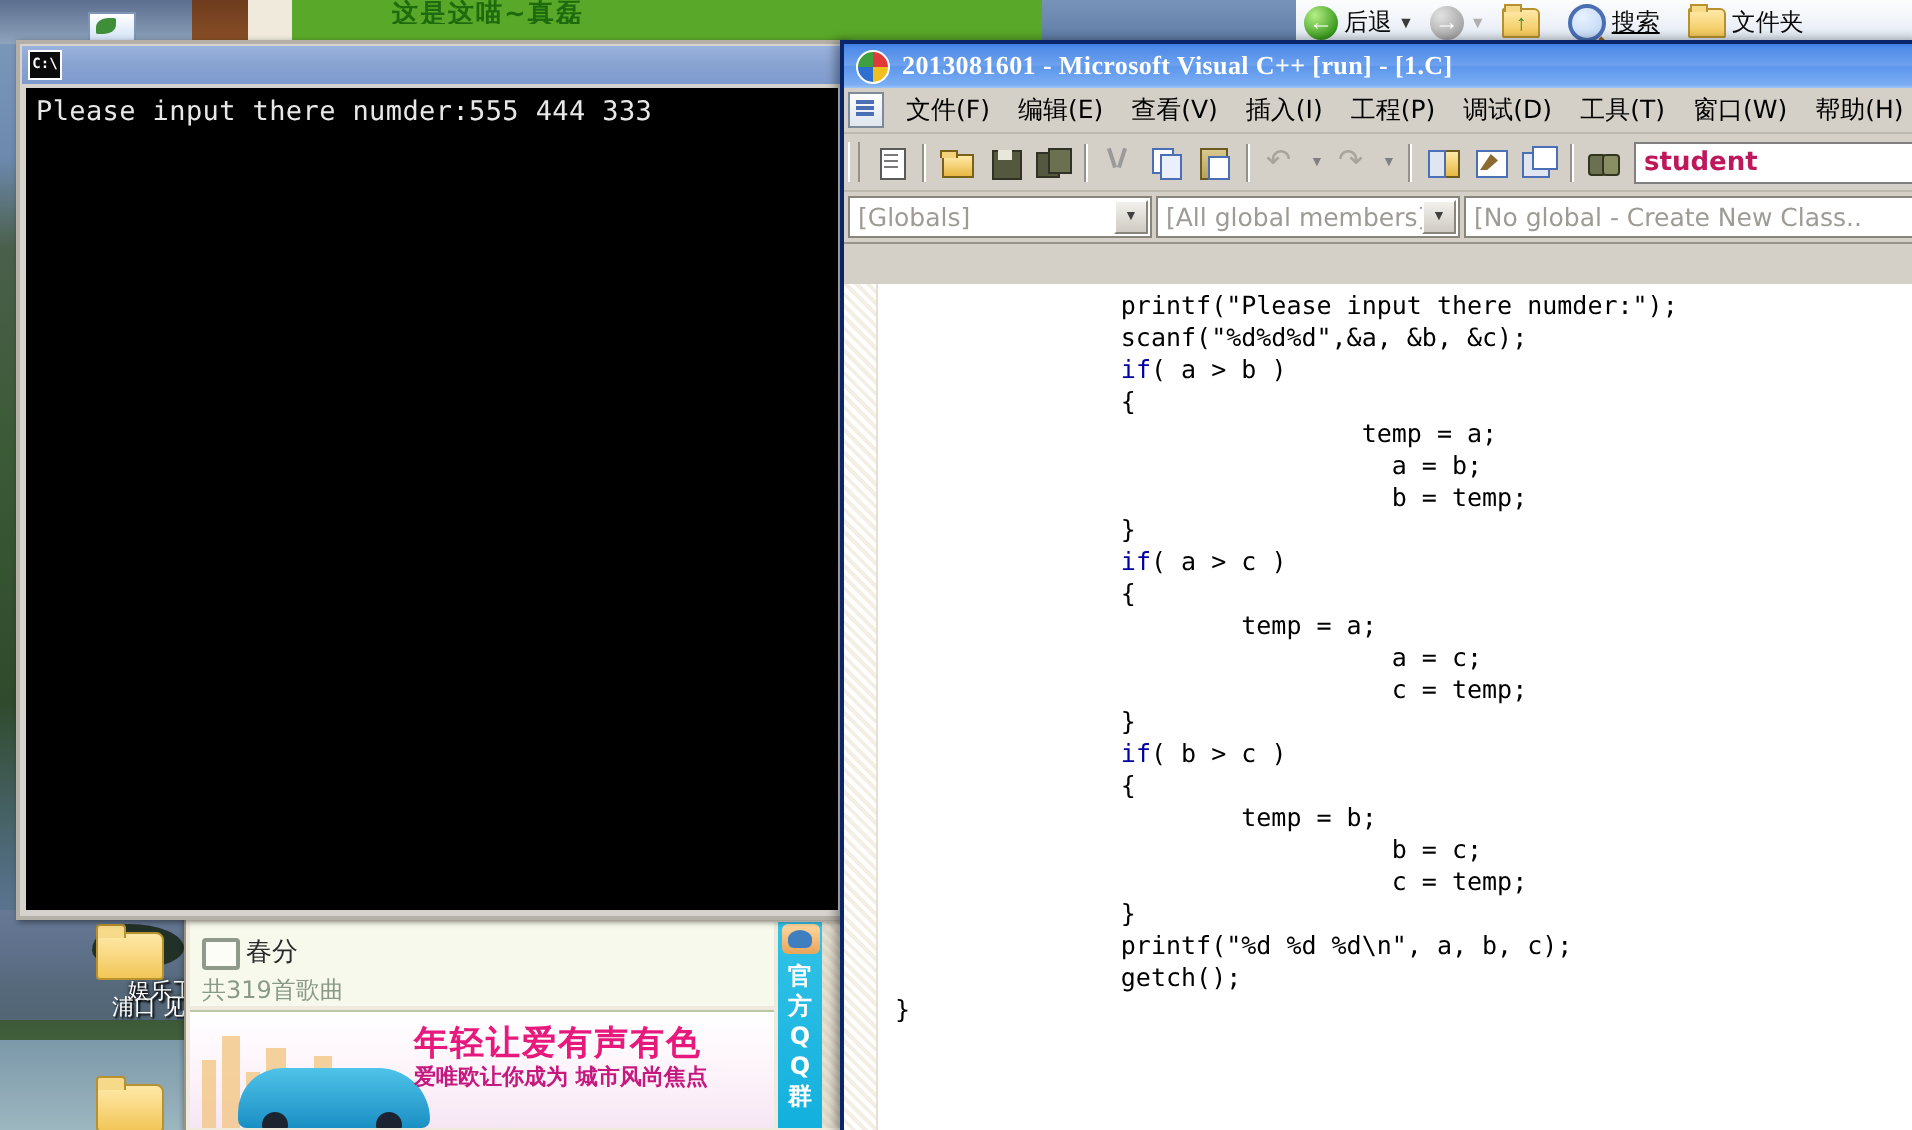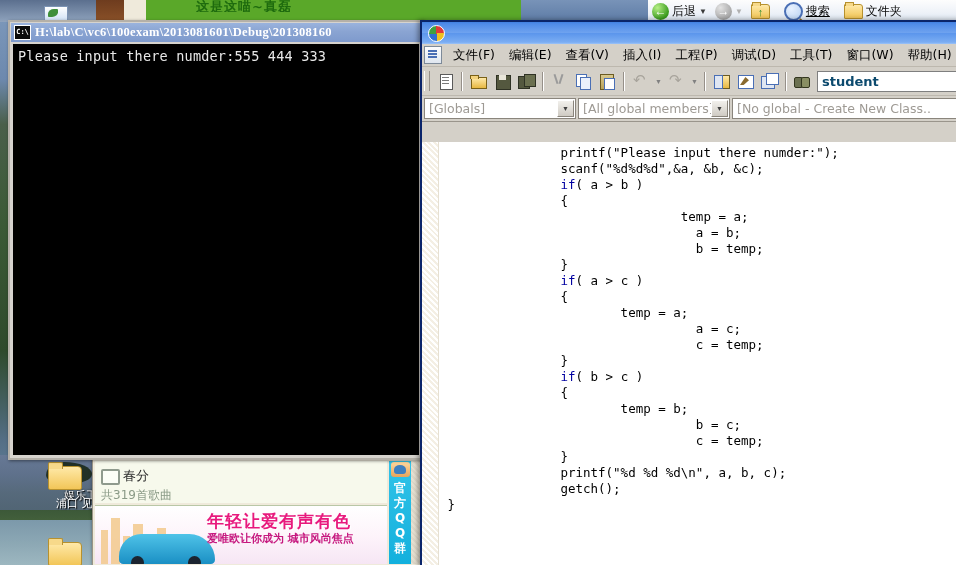--- a/index.html
+++ b/index.html
@@ -248,21 +248,21 @@
     background:#dfe6f2;border:1px solid #4a6fb5;}
   .ic-win::after{content:"";position:absolute;left:5px;top:0px;width:11px;height:10px;
     background:#fff;border:1px solid #4a6fb5;}
   
   .ic-find::before{content:"";position:absolute;left:0px;top:4px;width:7px;height:9px;
     background:#6b7050;border:1px solid #33361f;border-radius:2px;}
   .ic-find::after{content:"";position:absolute;left:7px;top:4px;width:7px;height:9px;
     background:#8a8f63;border:1px solid #33361f;border-radius:2px;}
   #vc-findbox{flex:1;height:19px;margin-left:2px;background:#fff;border:1px solid #7f7f7f;
     display:flex;align-items:center;padding-left:4px;}
-  #vc-findbox span{font-size:13px;color:#0c4a6e;font-family:"DejaVu Sans",sans-serif;font-weight:bold;}
+  #vc-findbox span{font-size:13px;color:#be185d;font-family:"DejaVu Sans",sans-serif;font-weight:bold;}
 
   #vc-combos{height:25px;display:flex;align-items:center;background:#d4d0c8;
     border-bottom:1px solid #9a958c;padding-left:2px;gap:2px;}
   .combo{height:19px;background:#fff;border:1px solid #8a857c;
     display:flex;align-items:center;justify-content:space-between;}
   .combo .ctext{font-size:12.5px;color:#9e9a94;padding-left:4px;white-space:nowrap;
     overflow:hidden;font-family:"DejaVu Sans",sans-serif;}
   .combo .cbtn{width:15px;height:15px;margin-right:1px;flex:none;
     background:linear-gradient(180deg,#f2f0ec,#cfcbc3);border:1px solid #8a857c;
     border-top-color:#fff;border-left-color:#fff;
@@ -368,31 +368,31 @@
       <div>Q</div>
       <div>Q</div>
       <div>群</div>
     </div>
   <div id="qq-rightpane"></div>
 </div>
 
 <div class="abs" id="console">
   <div id="console-title">
     <span id="console-icon">C:\</span>
-    <span id="console-title-text">H:\lab\C\vc6\100exam\2013081601\Debug\201308160</span>
   </div>
   <div id="console-body">
     <div>Please input there numder:555 444 333</div>
   </div>
 </div>
 
 <div class="abs" id="vc">
 
   <div id="vc-title">
     <span id="vc-logo"></span>
+    <span id="vc-title-text">2013081601 - Microsoft Visual C++ [run] - [1.C]</span>
   </div>
 
   <div id="vc-menu">
     <span id="vc-menu-icon"></span>
     <span class="mi">文件(F)</span>
     <span class="mi">编辑(E)</span>
     <span class="mi">查看(V)</span>
     <span class="mi">插入(I)</span>
     <span class="mi">工程(P)</span>
     <span class="mi">调试(D)</span>

